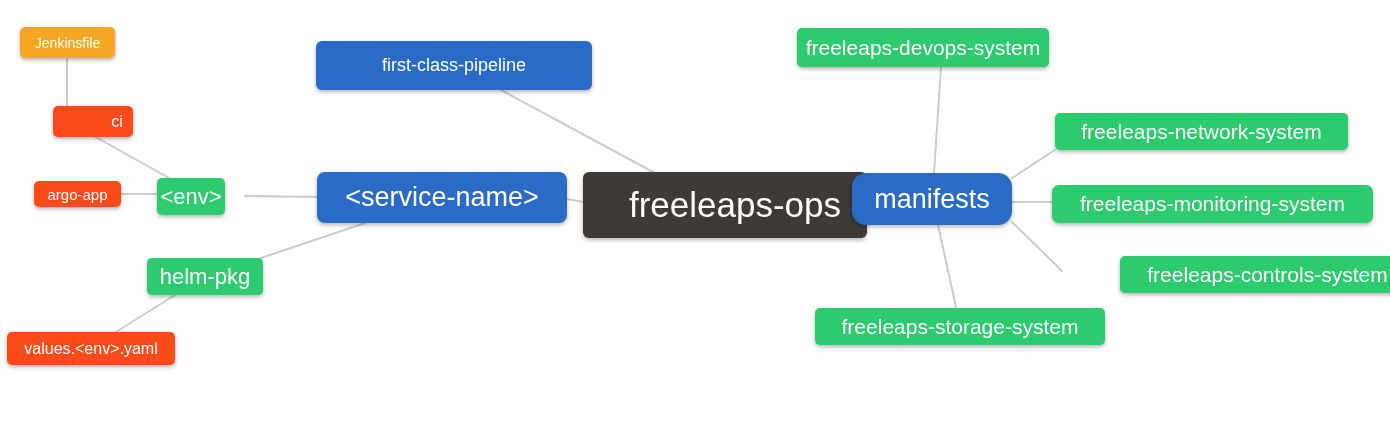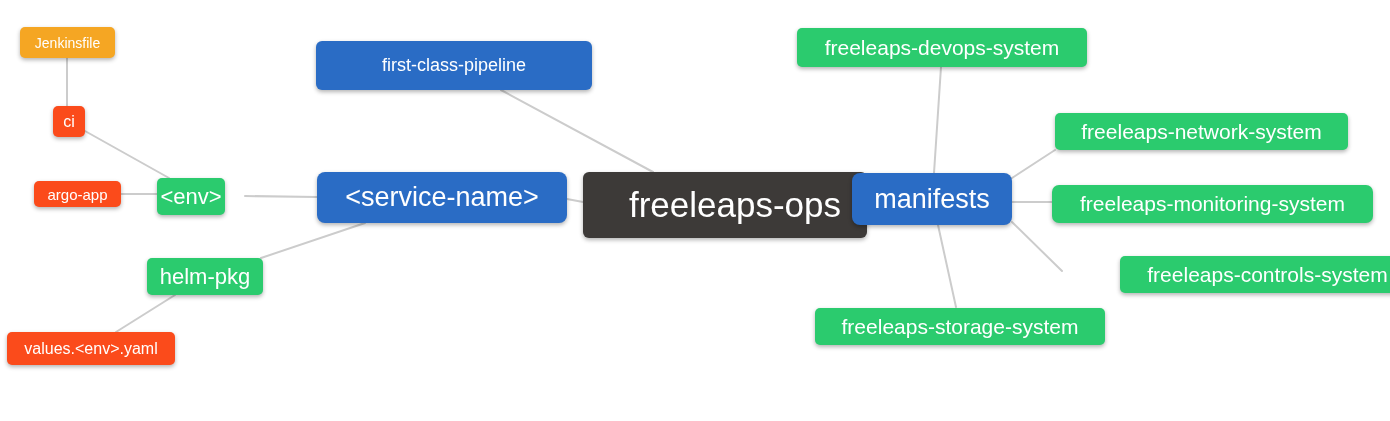--- a/index.html
+++ b/index.html
@@ -23,30 +23,30 @@
     cursor:pointer;
     user-select:none;
   }
   .bg-root{background:var(--root_bg,#3d3a38);}
   .bg-blue{background:var(--branch_bg,#2a6cc5);}
   .bg-green{background:var(--green_bg,#2bcb6e);}
   .bg-red{background:var(--red_bg,#fb4b1b);}
   .bg-orange{background:var(--orange_bg,#f5a623);}
 
   .n-jenkinsfile{left:20px;top:27px;width:95px;height:31px;font-size:14px;}
-  .n-ci{left:53px;top:106px;width:32px;height:31px;font-size:16px;}
+  .n-ci{left:53px;top:106px;width:32px;height:31px;font-size:16px;padding-left:48px;}
   .n-argo{left:34px;top:181px;width:87px;height:26px;font-size:15px;}
   .n-env{left:157px;top:178px;width:68px;height:37px;font-size:22px;}
   .n-helm{left:147px;top:258px;width:116px;height:37px;font-size:22px;}
   .n-values{left:7px;top:332px;width:168px;height:33px;font-size:16px;}
   .n-fcp{left:316px;top:41px;width:276px;height:49px;font-size:18px;border-radius:6px;}
   .n-svc{left:317px;top:172px;width:250px;height:51px;font-size:27px;border-radius:8px;}
   .n-root{left:583px;top:172px;width:264px;height:66px;font-size:35px;border-radius:6px;padding-left:20px;}
-  .n-manifests{left:852px;top:173px;width:160px;height:52px;font-size:27px;border-radius:8px;}
-  .n-devops{left:797px;top:28px;width:290px;height:39px;font-size:21px;}
+  .n-manifests{left:852px;top:173px;width:160px;height:52px;font-size:27px;border-radius:14px;}
+  .n-devops{left:797px;top:28px;width:252px;height:39px;font-size:21px;}
   .n-network{left:1055px;top:113px;width:293px;height:37px;font-size:21px;}
   .n-monitoring{left:1052px;top:185px;width:321px;height:38px;font-size:21px;border-radius:7px;}
   .n-controls{left:1120px;top:256px;width:295px;height:37px;font-size:21px;}
   .n-storage{left:815px;top:308px;width:290px;height:37px;font-size:21px;}
 </style>
 </head>
 <body>
 
 <div class="canvas">
 

